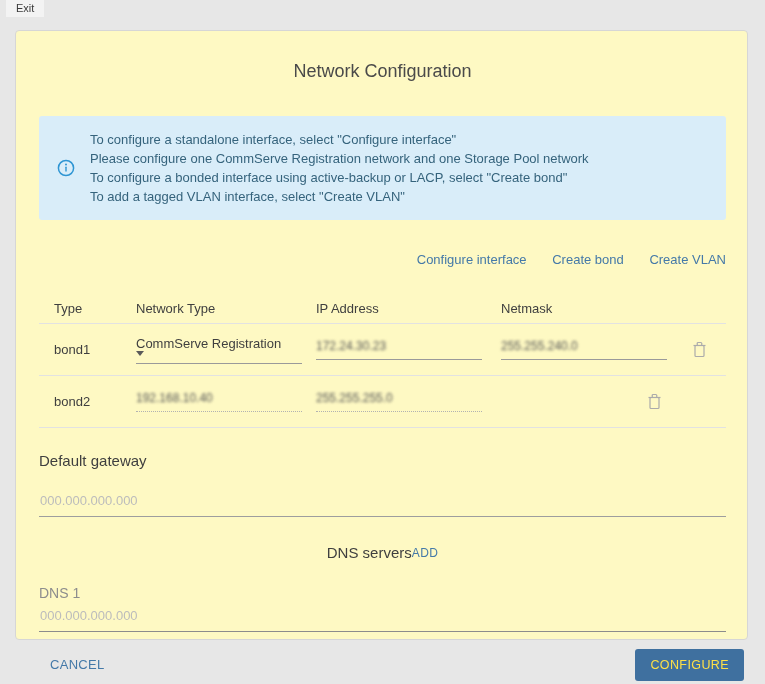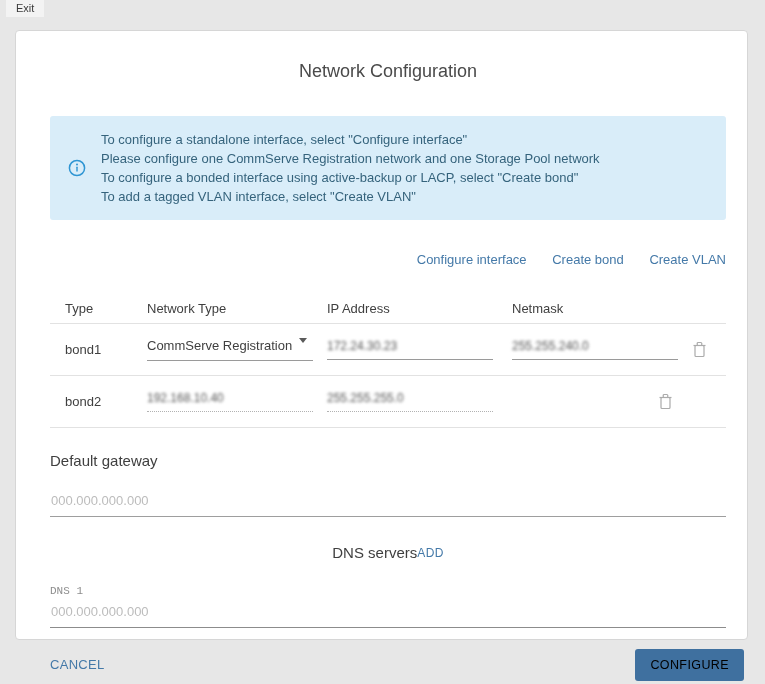--- a/index.html
+++ b/index.html
@@ -14,24 +14,24 @@
   .exit-tab {
     position:absolute; left:6px; top:0;
     background:#f3f3f3;
     padding:2px 10px 3px 10px;
     font-size:11px; color:#3a3a3a;
     cursor:default;
   }
   .card {
     position:absolute; left:15px; top:30px;
     width:733px; height:610px;
-    background:#ffffff;
+    background:#fef9c3;
     border:1px solid #d6d6d6;
     border-radius:4px;
-    padding:30px 21px 0 34px;
+    padding:30px 21px 0 23px;
   }
   .dialog-title {
     text-align:center;
     font-size:18px; font-weight:400; color:#4a4a4a;
     margin-bottom:34px;
   }
   .info-box {
     background:#d9edf9;
     border-radius:3px;
     padding:14px 18px;
@@ -55,20 +55,21 @@
   .t-head { height:31px; font-size:13px; color:#3f3f3f; }
   .t-body { height:52px; }
   .cell-name { padding-left:15px; font-size:13px; }
   .select-ctl {
     width:166px;
     display:flex; align-items:flex-start; justify-content:space-between;
     border-bottom:1px solid #9a9a9a;
     padding-bottom:7px;
     font-size:13px; color:#3f3f3f;
     cursor:pointer;
+    flex-direction:column;
   }
   .caret {
     width:0; height:0;
     border-left:4px solid transparent;
     border-right:4px solid transparent;
     border-top:5px solid #5a5a5a;
     margin-right:6px;
   }
   .ip-field {
     width:166px;
@@ -89,32 +90,32 @@
     padding:0 0 8px 1px;
   }
   .line-input::placeholder { color:#bcbcbc; }
   .gateway-input-wrap { margin-top:22px; border-bottom:1px solid #9e9e9e; }
   .dns-header {
     margin-top:27px;
     display:flex; align-items:center; justify-content:center;
   }
   .add-link { font-size:12px; color:#4479a8; letter-spacing:.4px; cursor:pointer; }
   .dns-field { margin-top:24px; }
-  .dns-field-label { font-size:11px; color:#8d8d8d; margin-bottom:5px;font-family:Liberation Mono, monospace; }
+  .dns-field-label { font-size:14px; color:#8d8d8d; margin-bottom:5px; }
   .dns-input-wrap { border-bottom:1px solid #8c8c8c; }
   .footer {
     position:absolute; left:0; top:645px;
     width:765px; height:39px;
     display:flex; align-items:center; justify-content:space-between;
     padding:0 21px 0 23px;
   }
   .cancel-link { font-size:13px; color:#4479a8; cursor:pointer; letter-spacing:.3px;margin-left:27px; }
   .configure-btn {
     background:#3f709f;
-    color:#000000;
+    color:#fde047;
     border:none; border-radius:3px;
     font-family:"Liberation Sans", sans-serif;
     font-size:12.5px; letter-spacing:.4px;
     padding:9px 15px;
     cursor:pointer;
   }
 </style>
 </head>
 <body>
 

